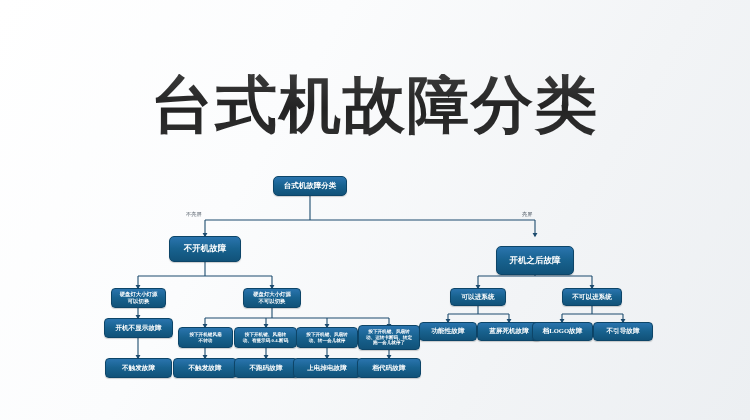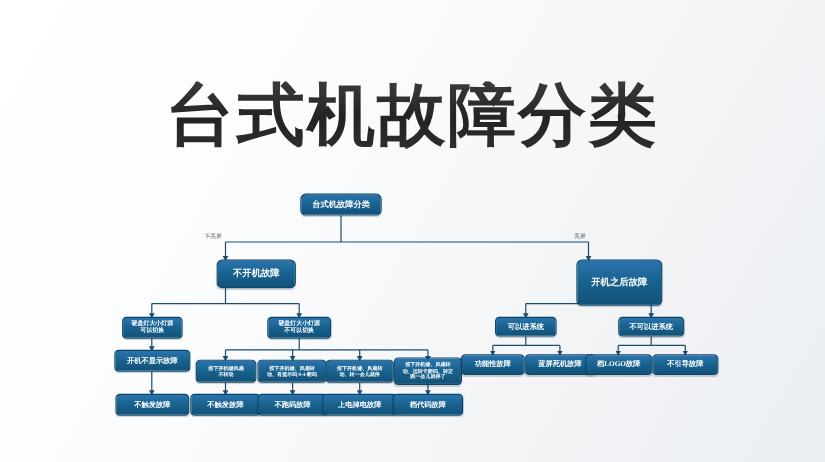--- a/index.html
+++ b/index.html
@@ -55,21 +55,21 @@
     justify-content: center;
     font-weight: bold;
     overflow: hidden;
     box-shadow: 0 1px 1px rgba(0,0,0,0.18);
     letter-spacing: 0px;
   }
   .node.root {
     font-size: 7.5px;
     border-radius: 5px;
   }
-  .node.lvl1 { font-size: 8.5px; border-radius: 5px; margin-left: 28px; }
+  .node.lvl1 { font-size: 8.5px; border-radius: 5px; }
   .node.lvl2 { font-size: 5.4px; line-height: 1.25; padding: 1px 2px; }
   .node.lvl2b { font-size: 6.6px; border-radius: 4px; }
   .node.leaf { font-size: 6.6px; }
   .node.leafsm { font-size: 4.6px; line-height: 1.2; padding: 1px 2px; }
 
   .edge-label {
     position: absolute;
     font-size: 5.2px;
     color: #4a5560;
     white-space: nowrap;
@@ -135,21 +135,21 @@
         <path d="M623,146 L623,154" marker-end="url(#arw)"></path>
       </g>
     </svg>
 
     <div class="edge-label" style="left:186px; top:43px;">不亮屏</div>
     <div class="edge-label" style="left:522px; top:43px;">亮屏</div>
 
     <div class="node root" style="left:273px; top:8px; width:74px; height:20px;">台式机故障分类</div>
 
     <div class="node lvl1" style="left:169px; top:68px; width:72px; height:26px;">不开机故障</div>
-    <div class="node lvl1" style="left:496px; top:68px; width:78px; height:42px;">开机之后故障</div>
+    <div class="node lvl1" style="left:496px; top:78px; width:78px; height:29px;">开机之后故障</div>
 
     <div class="node lvl2" style="left:111px; top:120px; width:55px; height:20px;">硬盘灯大小灯源<br>可以切换</div>
     <div class="node lvl2" style="left:243px; top:120px; width:58px; height:20px;">硬盘灯大小灯源<br>不可以切换</div>
 
     <div class="node lvl2b" style="left:450px; top:120px; width:56px; height:18px;">可以进系统</div>
     <div class="node lvl2b" style="left:562px; top:120px; width:60px; height:18px;">不可以进系统</div>
 
     <div class="node leaf" style="left:104px; top:150px; width:69px; height:20px;">开机不显示故障</div>
     <div class="node leaf" style="left:105px; top:190px; width:67px; height:20px;">不触发故障</div>
 

